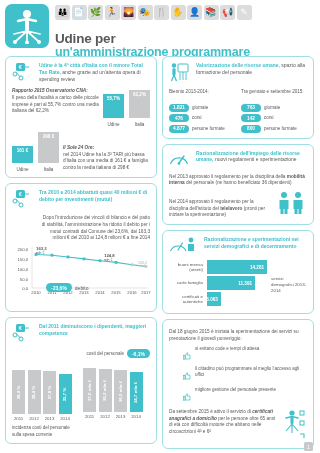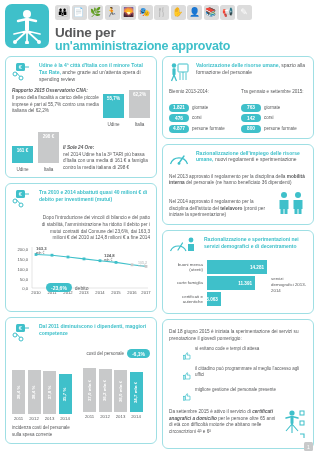--- a/index.html
+++ b/index.html
@@ -19,21 +19,21 @@
     position: relative; flex: 0 0 44px;
   }
   .logo-figure { position: absolute; inset: 0; display: flex; align-items: center; justify-content: center; }
   .header-right { flex: 1; padding-top: 1px; }
   .icon-strip { display: flex; gap: 1.5px; }
   .icon-chip {
     width: 15px; height: 15px; background: #dcdcdc; border-radius: 2.5px;
     display: flex; align-items: center; justify-content: center;
     font-size: 9px; color: #ffffff; line-height: 1;
   }
-  .title-block { margin-top: 5px; }
+  .title-block { margin-top: 11px; }
   .title-main { font-size: 13.5px; font-weight: bold; color: #58595b; letter-spacing: -0.2px; }
   .title-sub  { font-size: 12.5px; font-weight: bold; color: #3fc0ca; letter-spacing: -0.2px; margin-top: -1px; }
 
   
   .columns { display: flex; gap: 5px; margin-top: 4px; }
   .col { width: 152px; display: flex; flex-direction: column; gap: 5px; }
 
   .card {
     border: 1px solid #9fdfe4; border-radius: 6px;
     padding: 5px 6px; background: #ffffff; position: relative;
@@ -145,21 +145,21 @@
         <div class="icon-chip">🎭</div>
         <div class="icon-chip">🍴</div>
         <div class="icon-chip">✋</div>
         <div class="icon-chip">👤</div>
         <div class="icon-chip">📚</div>
         <div class="icon-chip">📢</div>
         <div class="icon-chip">✎</div>
       </div>
       <div class="title-block">
         <div class="title-main">Udine per</div>
-        <div class="title-sub">un'amministrazione approvato</div>
+        <div class="title-sub">un'amministrazione programmare</div>
       </div>
     </div>
   </div>
 
   <div class="columns">
 
     <div class="col">
 
       <div class="card">
         <div class="card-head">

